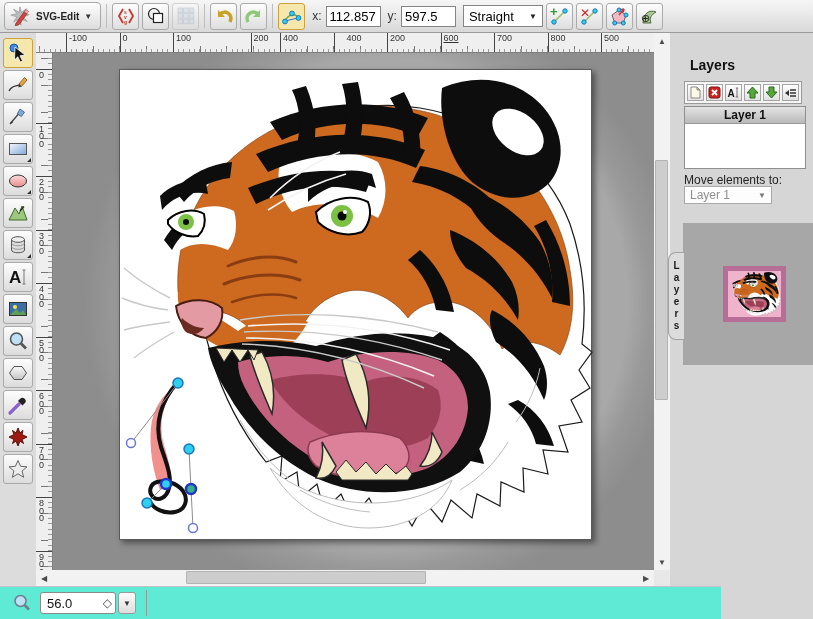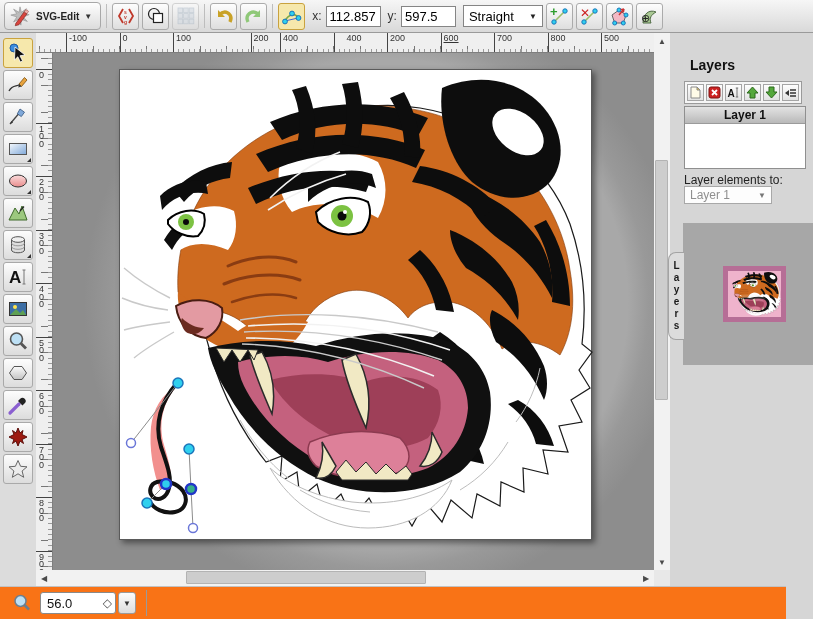--- a/index.html
+++ b/index.html
@@ -62,21 +62,21 @@
 
   
   .v-scroll { position:absolute; left:654px; top:33px; width:16px; height:537px; background:#f2f2f2; }
   .h-scroll { position:absolute; left:36px; top:570px; width:618px; height:16px; background:#f2f2f2; }
   .sb-btn { position:absolute; width:16px; height:16px; display:flex; align-items:center; justify-content:center;
     font-size:8px; color:#4a4a4a; cursor:pointer; background:#f2f2f2; }
   .sb-thumb { position:absolute; background:#cdcdcd; border:1px solid #b3b3b3; border-radius:1px; cursor:pointer; }
   .scroll-corner { position:absolute; left:654px; top:570px; width:16px; height:16px; background:#e8e8e8; }
 
   
-  .bottom-bar { position:absolute; left:0; top:586px; width:786px; height:33px; background:#f97316;
+  .bottom-bar { position:absolute; left:0; top:586px; width:721px; height:33px; background:#5eead4;
     border-top:1px solid #c2c2c2; display:flex; align-items:center; padding-left:12px; }
   .zoom-glass { margin-right:8px; }
   .zoom-box { display:flex; align-items:center; width:76px; height:22px; background:#fff;
     border:1px solid #8a8a8a; border-radius:3px; padding:0 3px 0 6px; }
   .zoom-box .val { flex:1; font-size:13px; color:#111; }
   .zoom-box .spin { font-size:12px; color:#555; cursor:pointer; }
   .zoom-drop { width:18px; height:22px; margin-left:2px; background:linear-gradient(#fcfcfc,#ddd);
     border:1px solid #9a9a9a; border-radius:3px; display:flex; align-items:center; justify-content:center;
     font-size:8px; color:#333; cursor:pointer; }
   .bb-sep { width:1px; height:26px; background:#9a9a9a; margin-left:10px; }
@@ -550,21 +550,21 @@
           <path d="M1 7 L5 4 V10 Z" fill="#333"></path>
           <path d="M6 4 H12 M6 7 H12 M6 10 H12" stroke="#333" stroke-width="1.4"></path>
         </svg>
       </div>
     </div>
 
     <div class="layer-list">
       <div class="layer-row-active">Layer 1</div>
     </div>
 
-    <div class="move-label">Layer elements to:</div>
+    <div class="move-label">Move elements to:</div>
     <div class="move-select">
       <span>Layer 1</span>
       <span class="arrow">▼</span>
     </div>
 
     <div class="preview-region">
       <div class="preview-thumb">
         <div class="preview-thumb-inner">
           <svg width="53" height="46" viewBox="0 0 473 471" preserveAspectRatio="none">
             <use href="#tigerArt"></use>

